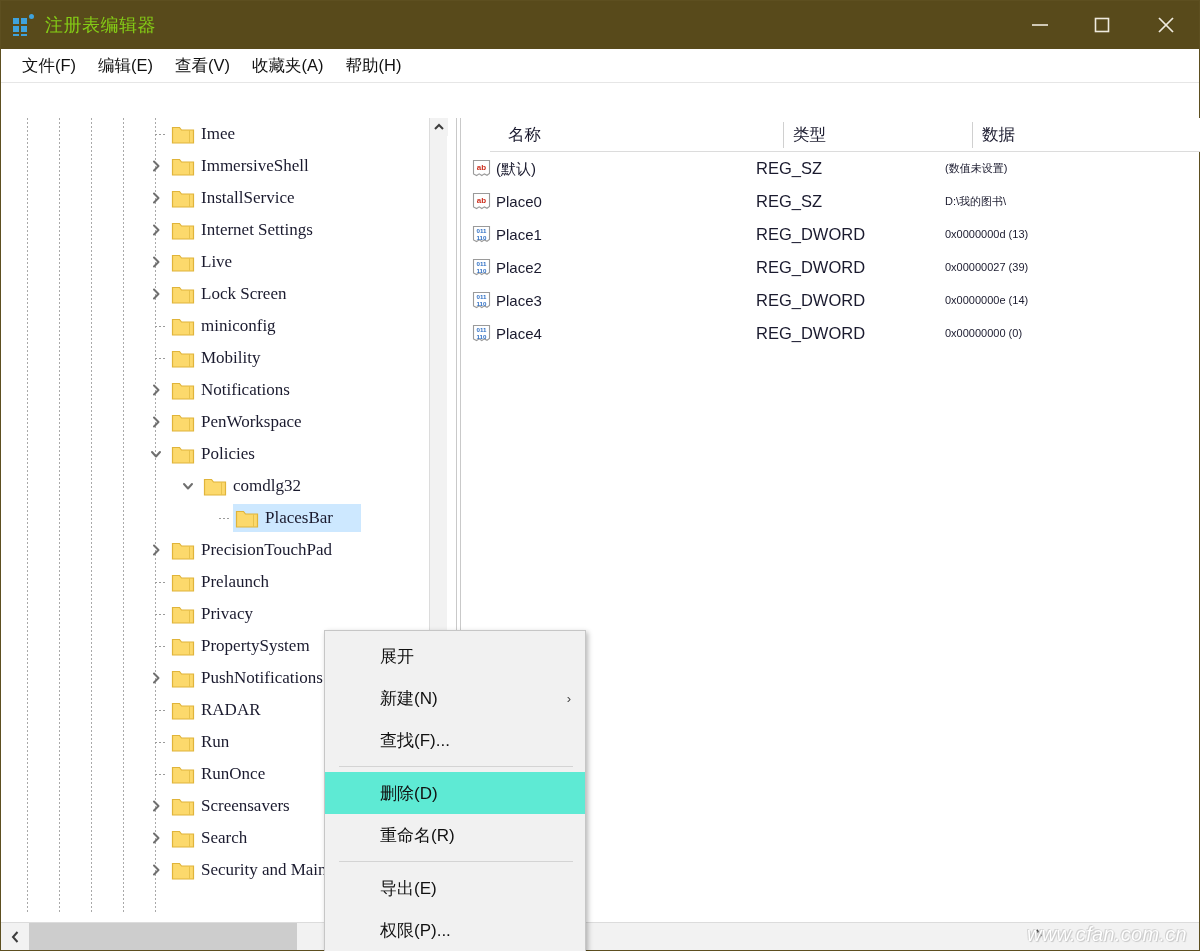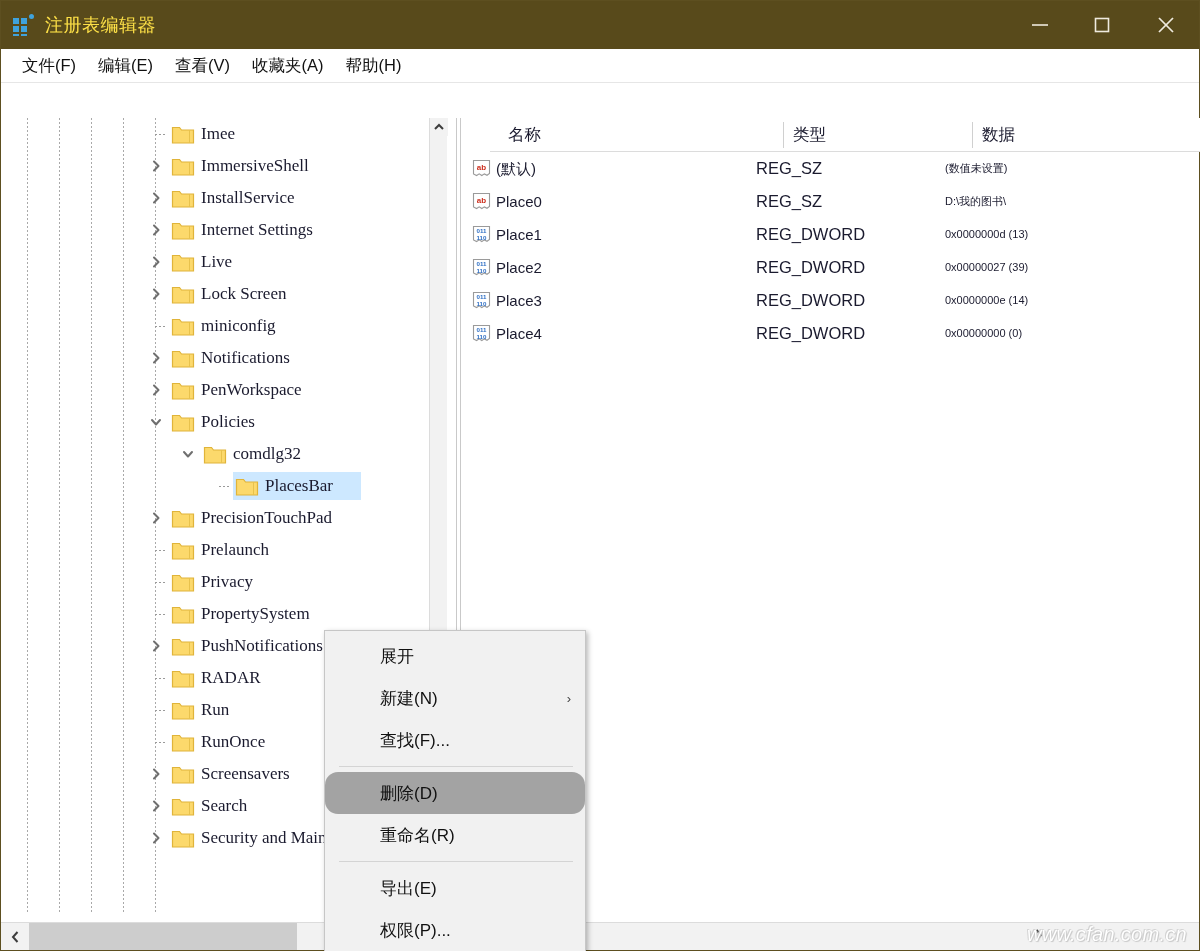--- a/index.html
+++ b/index.html
@@ -25,21 +25,21 @@
   }
   .title-icon {
     width: 22px; height: 22px;
     margin-left: 12px; margin-right: 10px;
     position: relative; flex: none;
   }
   .title-icon .sq {
     position: absolute; background: #3fa3dd;
   }
   .title-text {
-    color: #fde047;
+    color: #84cc16;
     font-size: 18px;
     letter-spacing: .5px;
     white-space: nowrap;
   }
   .winbtns { margin-left: auto; display: flex; height: 48px; }
   .winbtn {
     width: 62px; height: 48px;
     display: flex; align-items: center; justify-content: center;
     color: #f2efe6;
   }
@@ -261,21 +261,21 @@
     z-index: 50;
   }
   .ctxitem {
     position: relative;
     height: 42px;
     display: flex; align-items: center;
     padding-left: 55px; padding-right: 14px;
     font-size: 17px; color: #111;
     white-space: nowrap;
   }
-  .ctxitem.hl { background: #a3a3a3; border-radius: 13px; }
+  .ctxitem.hl { background: #5eead4; }
   .ctxsep {
     height: 1px; background: #d4d4d4;
     margin: 5px 12px 5px 14px;
   }
   .ctxarrow {
     position: absolute; right: 14px; top: 0;
     height: 42px; display: flex; align-items: center;
     font-size: 13px; color: #444;
   }
 </style>
@@ -403,20 +403,28 @@
                 </svg></div>
               <div class="tlabel" style="left: 200px;">Lock Screen</div>
             </div>
             <div class="tnode">
               <div class="hstub" style="left: 154px; top: 16px;"></div>
               <div class="tfolder" style="left: 170px; top: 6px;"><svg width="24" height="21" viewBox="0 0 24 21">
                   <path d="M1.5 3.5 h7 l2 2.5 h12 v13 h-21 z" fill="#fcd96c" stroke="#e0b43a" stroke-width="1.2"></path>
                   <path d="M18.5 6 v13" fill="none" stroke="#e8c24d" stroke-width="1"></path>
                 </svg></div>
               <div class="tlabel" style="left: 200px;">miniconfig</div>
+            </div>
+            <div class="tnode">
+              <div class="hstub" style="left: 154px; top: 16px;"></div>
+              <div class="tfolder" style="left: 170px; top: 6px;"><svg width="24" height="21" viewBox="0 0 24 21">
+                  <path d="M1.5 3.5 h7 l2 2.5 h12 v13 h-21 z" fill="#fcd96c" stroke="#e0b43a" stroke-width="1.2"></path>
+                  <path d="M18.5 6 v13" fill="none" stroke="#e8c24d" stroke-width="1"></path>
+                </svg></div>
+              <div class="tlabel" style="left: 200px;">Mobility</div>
             </div>
             <div class="tnode">
               <div class="tw" style="left: 142px;">
                 <svg width="14" height="14" viewBox="0 0 14 14">
                   <polyline fill="none" stroke="#6f6f6f" stroke-width="2" stroke-linecap="round" stroke-linejoin="round" points="5,2.5 9.5,7 5,11.5"></polyline>
                 </svg>
               </div>
               <div class="tfolder" style="left: 170px; top: 6px;"><svg width="24" height="21" viewBox="0 0 24 21">
                   <path d="M1.5 3.5 h7 l2 2.5 h12 v13 h-21 z" fill="#fcd96c" stroke="#e0b43a" stroke-width="1.2"></path>
                   <path d="M18.5 6 v13" fill="none" stroke="#e8c24d" stroke-width="1"></path>

